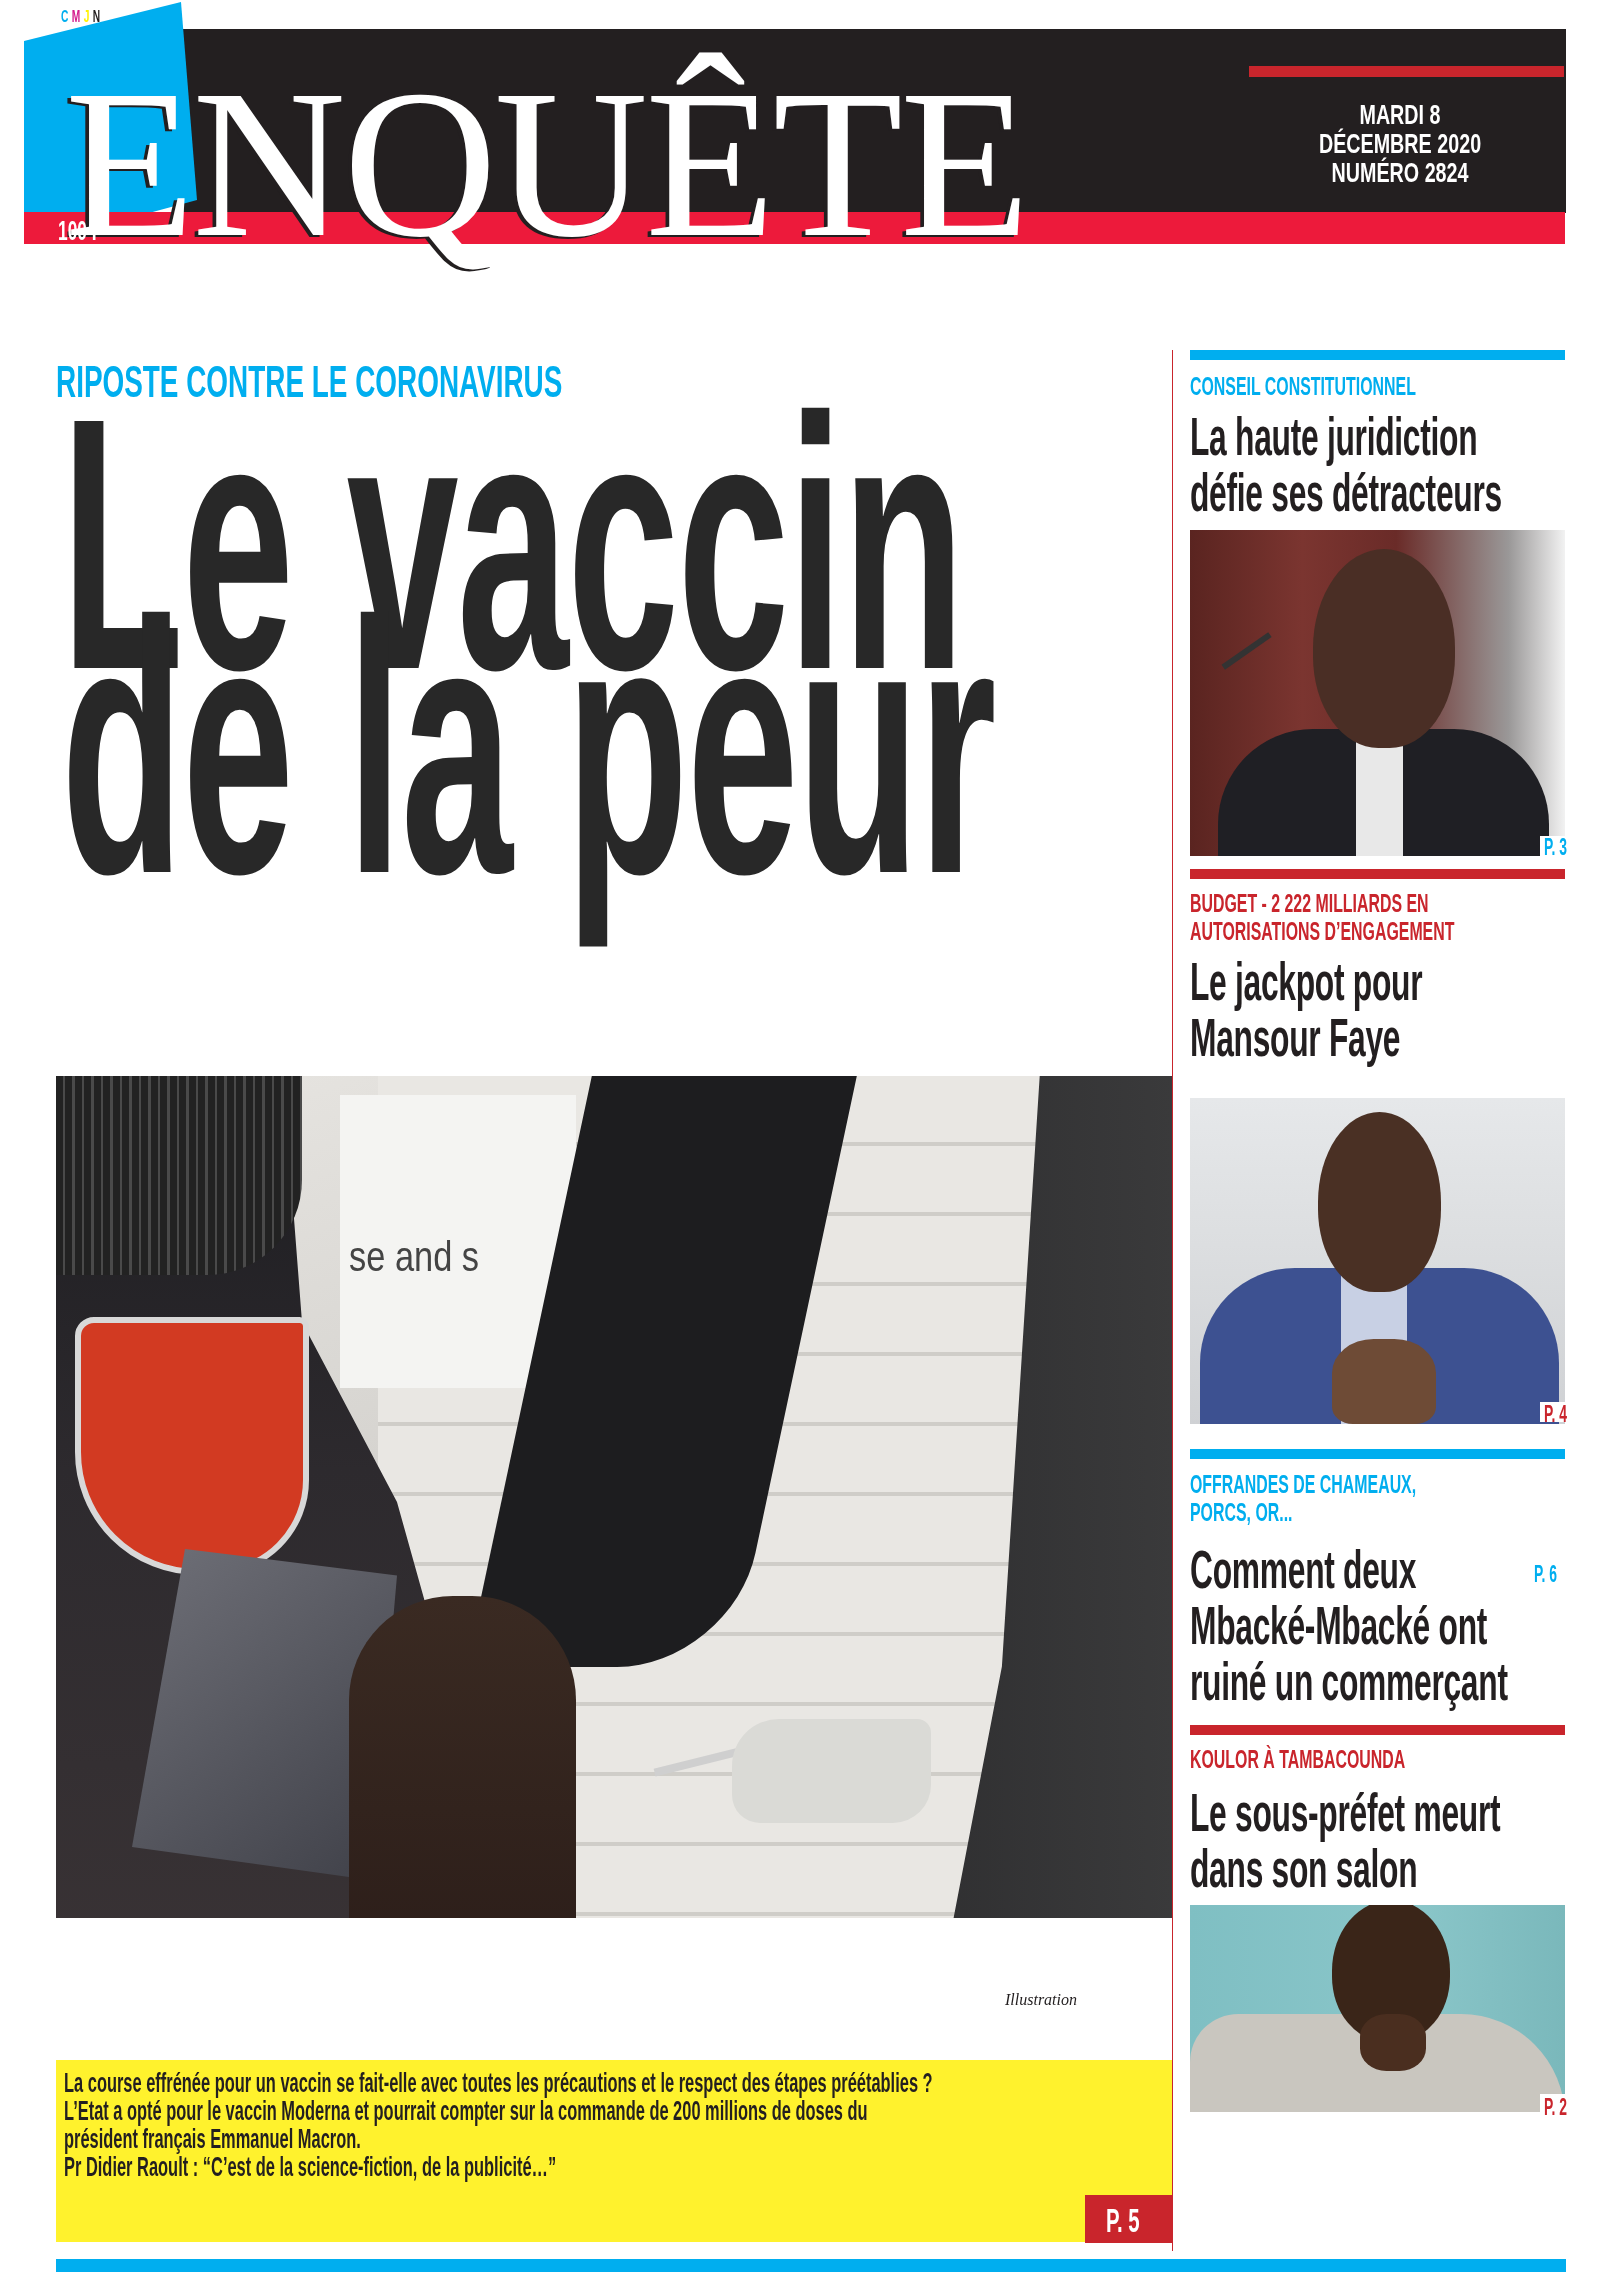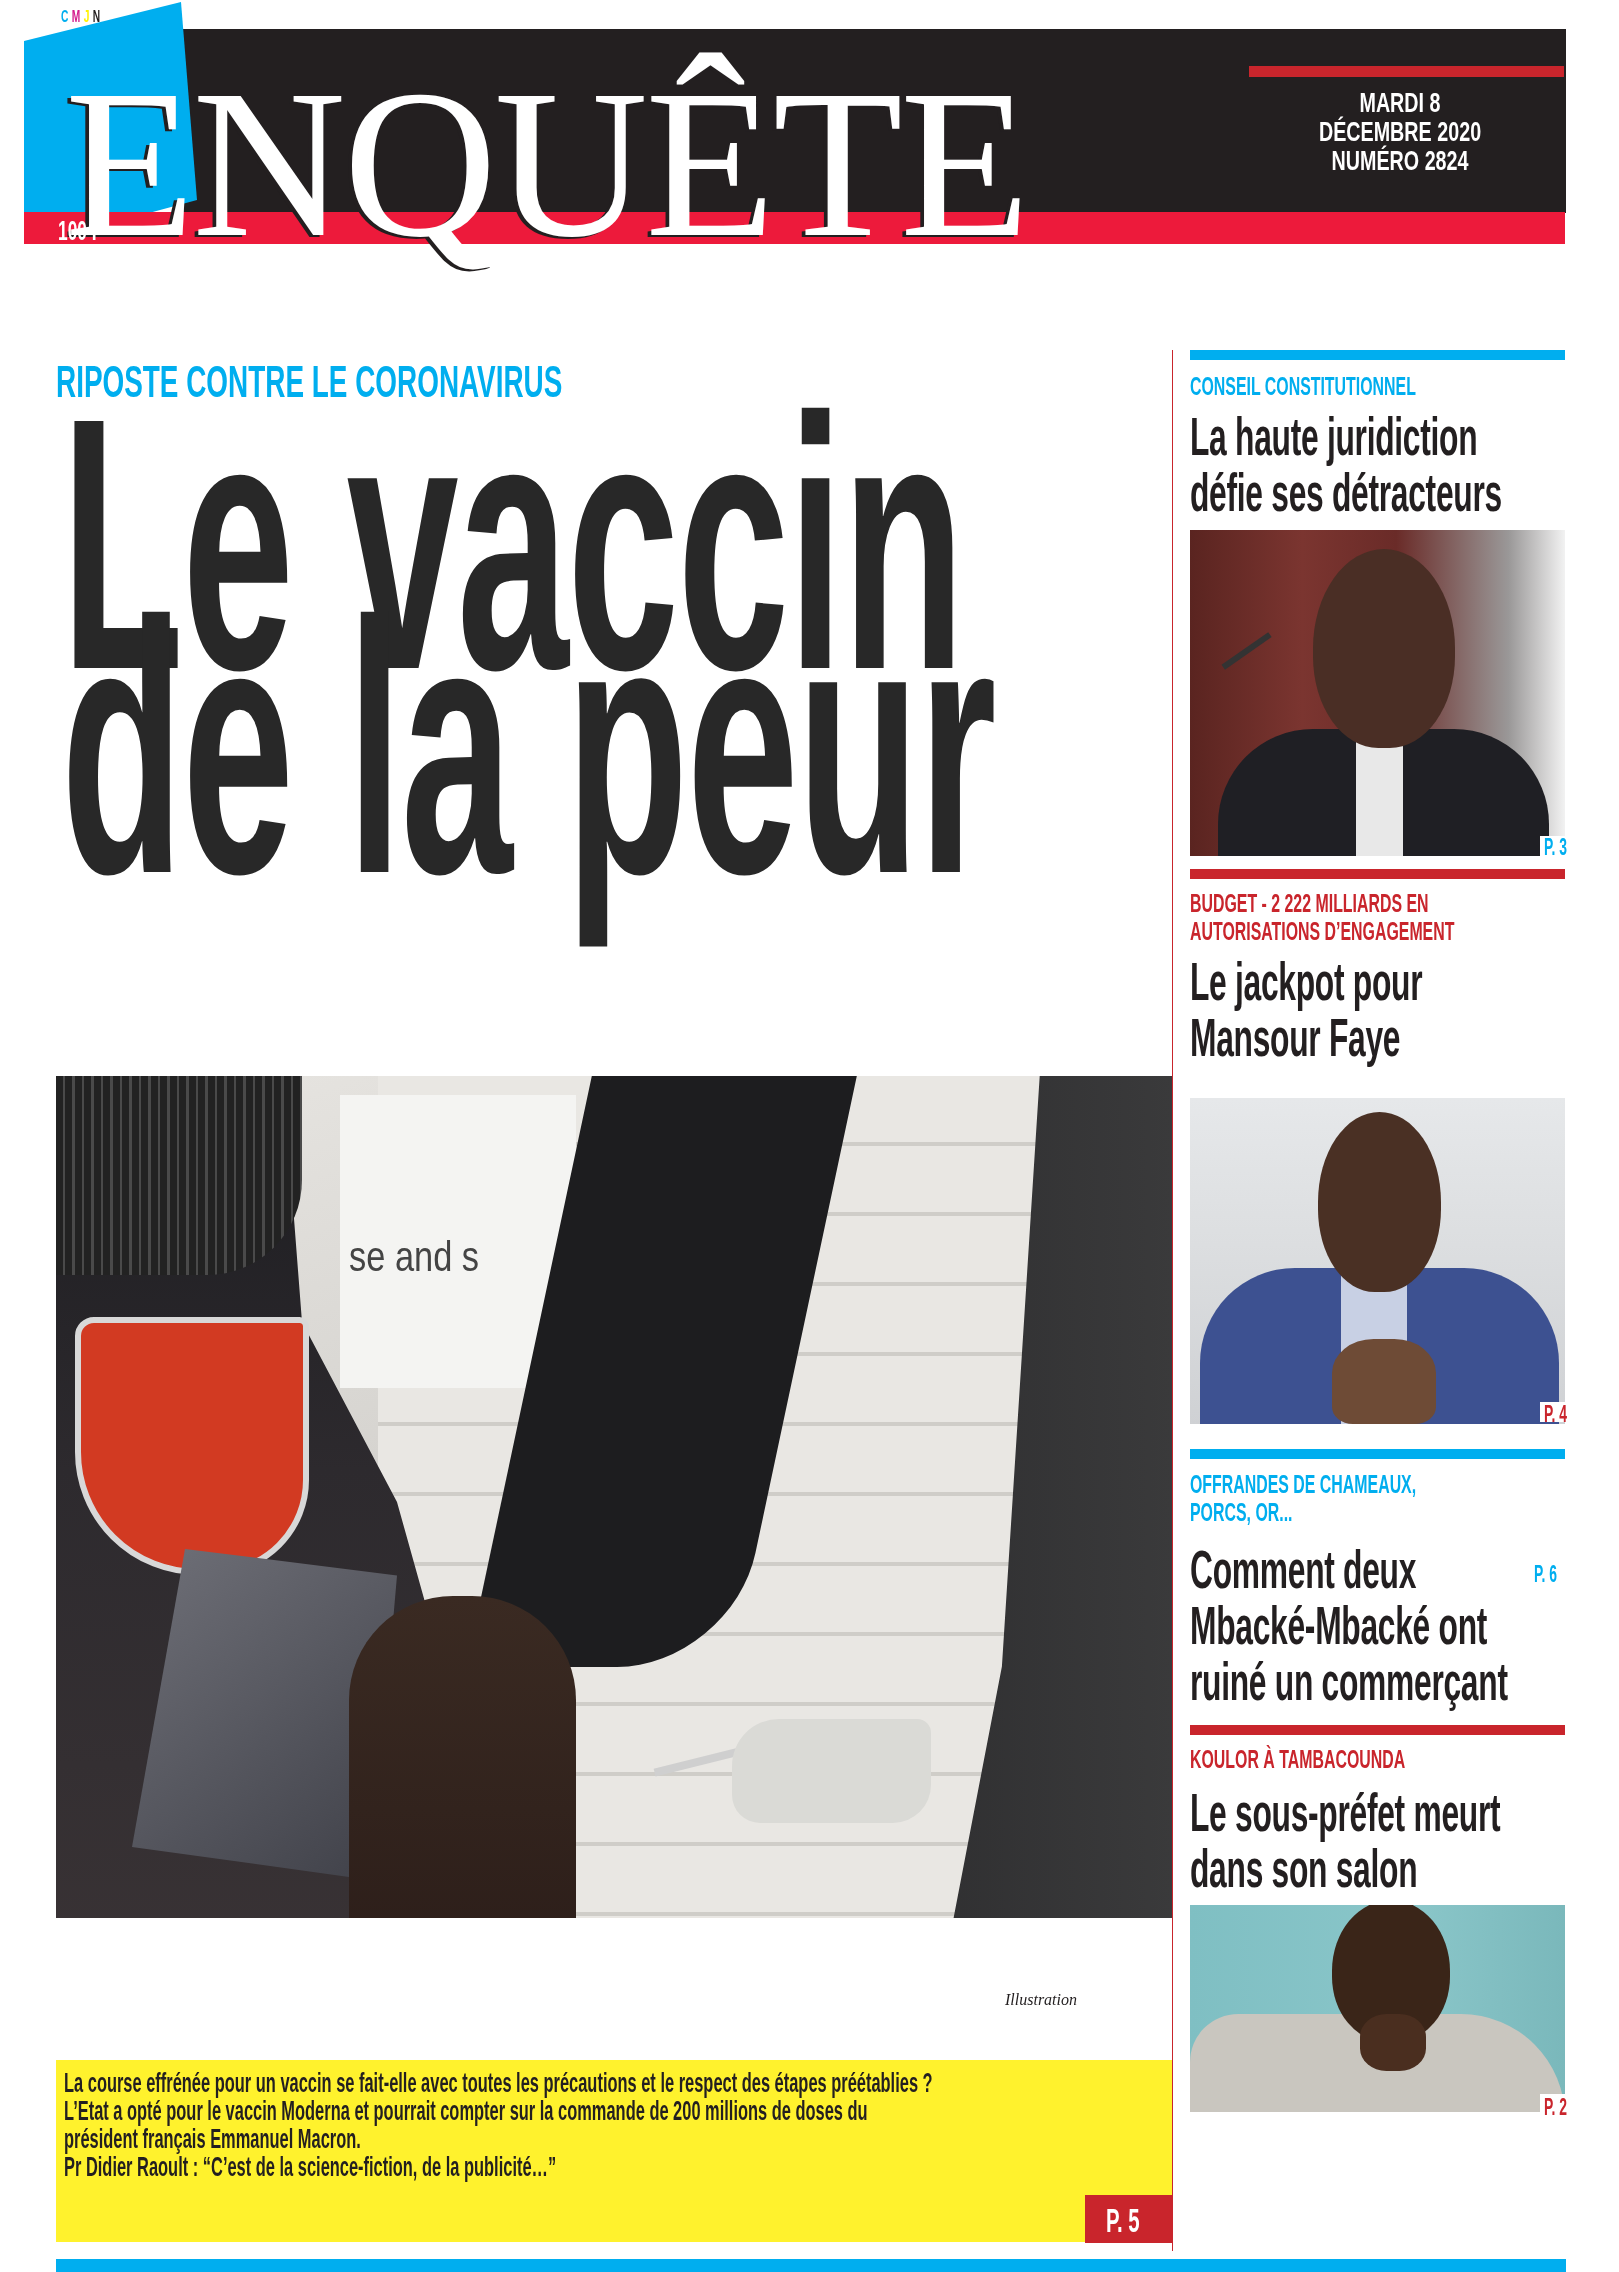--- a/index.html
+++ b/index.html
@@ -13,21 +13,21 @@
 
   
   #mast-black { left:183px; top:29px; width:1383px; height:184px; background:#231f20; }
   #mast-blue-full { left:24px; top:0; width:189px; height:213px; background:#00aeef;
                clip-path: polygon(0px 41px, 157px 1.9px, 173px 200px, 125px 213px, 0px 213px); }
   #mast-red { left:24px; top:212px; width:1541px; height:32px; background:#ed1a3b; }
   #mast-accent { left:1249px; top:66px; width:315px; height:11.4px; background:#c9252c; }
   #logo { left:65px; top:57px; font-family:"Liberation Serif", serif; font-size:213px; line-height:1; color:#fff;
           letter-spacing:-2.8px; text-shadow:-3.8px 1.9px 0 #231f20; transform:scaleX(1.0); transform-origin:left top; }
   #price { left:58px; top:215px; font-size:28px; color:#fff; transform:scaleX(0.62); }
-  #date { left:1277px; top:88px; width:246px; text-align:center; color:#fff; font-size:27.4px; line-height:29px; }
+  #date { left:1277px; top:100px; width:246px; text-align:center; color:#fff; font-size:27.4px; line-height:29px; }
   #date .ln { display:block; transform:scaleX(0.72); transform-origin:center top; }
 
   
   #kicker { left:56px; top:356px; font-size:45px; color:#00aeef; transform:scaleX(0.62); }
   .hl { left:61px; font-size:359px; color:#282828; letter-spacing:-2.8px; transform:scaleX(0.56); line-height:1; }
   #hl1 { top:364px; }
   #hl2 { top:568px; }
 
   
   #vdiv { left:1172px; top:350px; width:1.4px; height:1901px; background:#c9252c; }

